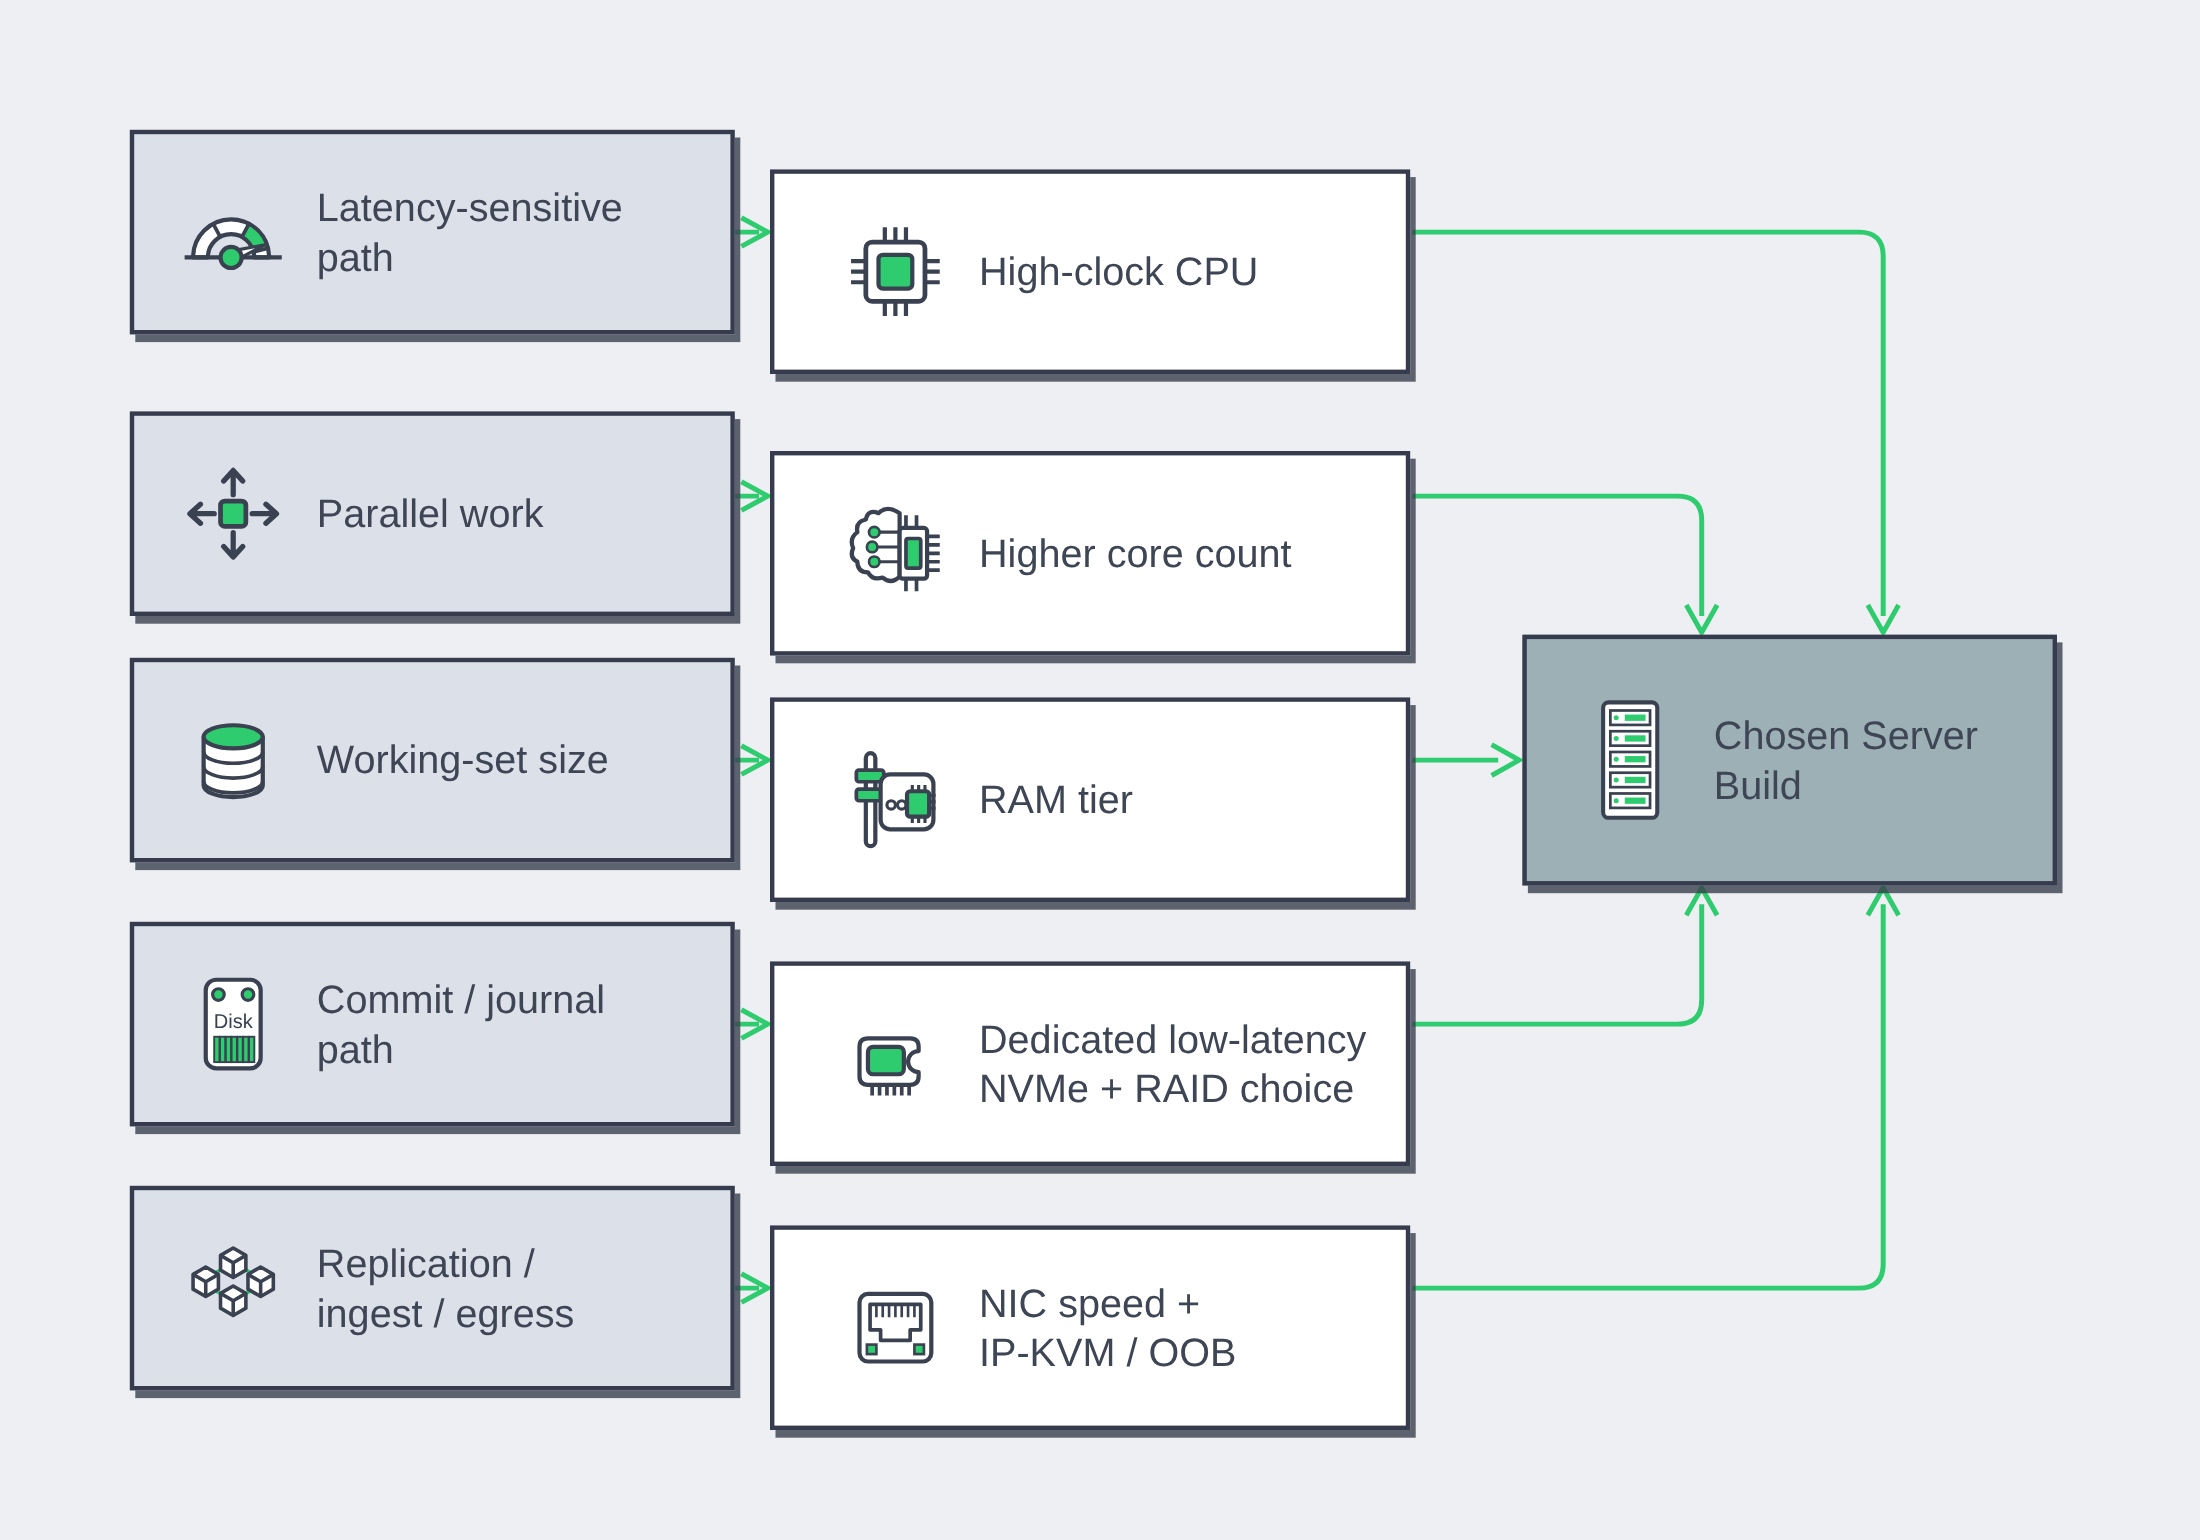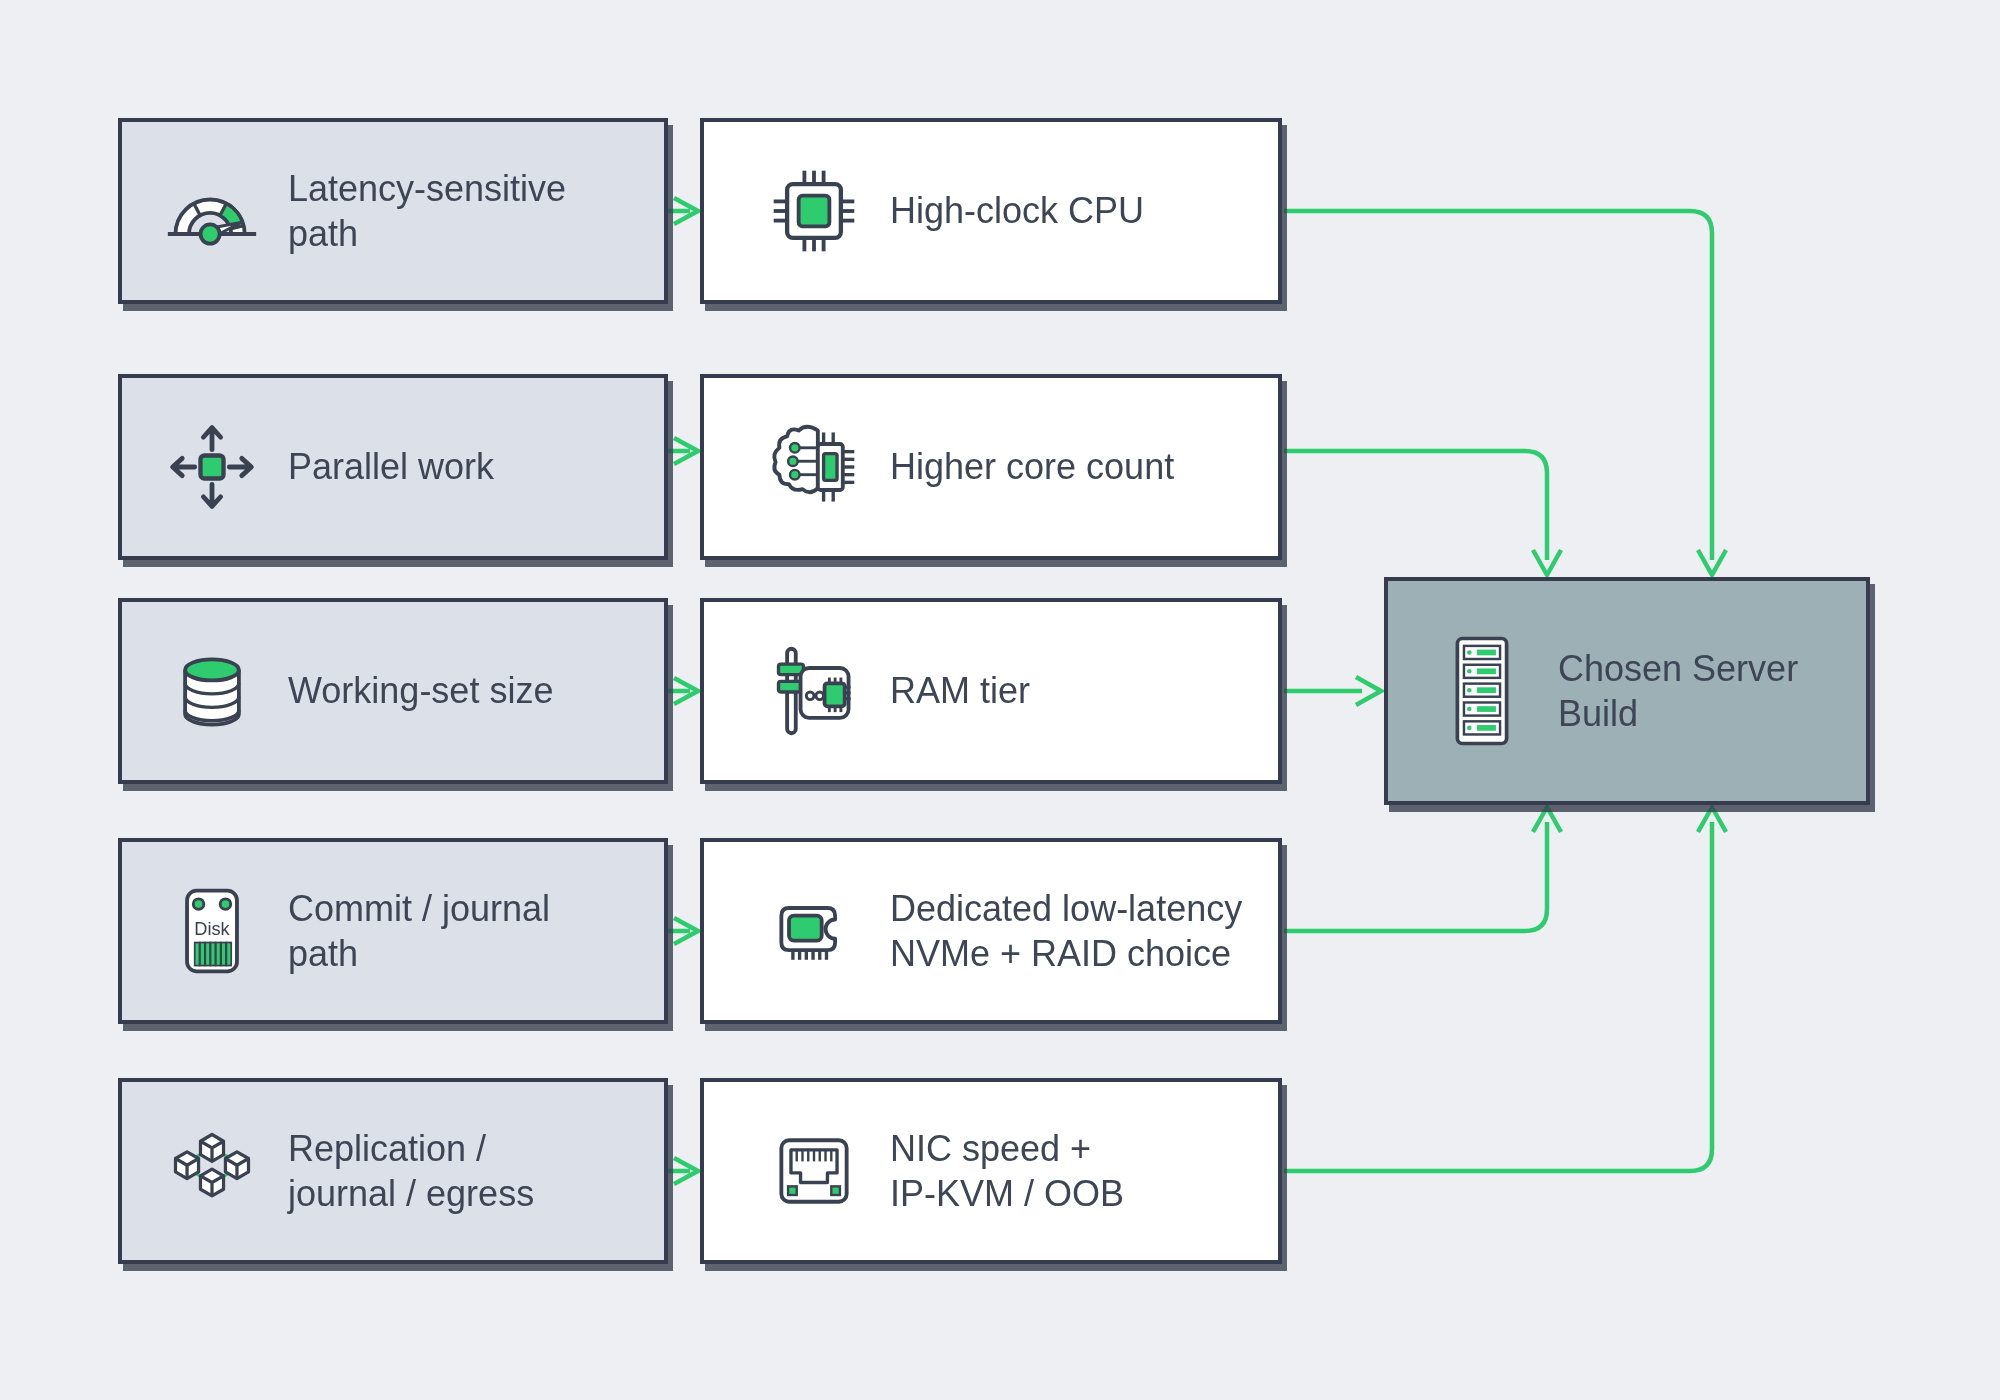--- a/index.html
+++ b/index.html
@@ -8,21 +8,21 @@
     font-family:"Liberation Sans","DejaVu Sans",sans-serif;color:#3e4554;
   }
   .links{position:absolute;left:0;top:0;width:2000px;height:1400px;pointer-events:none;}
   .links path{fill:none;stroke:#2ecc6e;stroke-width:4.5;}
   .node{
     position:absolute;display:flex;align-items:center;box-sizing:border-box;
     border:4px solid #363c4d;box-shadow:5px 7px 0 rgba(56,62,78,0.8);
     height:186px;
   }
   .need{left:118px;width:550px;background:#dce1e9;padding-left:38px;}
-  .comp{left:700px;width:582px;background:#ffffff;padding-left:58px;}
+  .comp{left:700px;width:582px;background:#ffffff;padding-left:58px;margin-top:36px;}
   .r1{top:118px}.r2{top:374px}.r3{top:598px}.r4{top:838px}.r5{top:1078px}
   .result-node{
     left:1384px;top:577px;width:486px;height:228px;background:#9cb0b6;padding-left:42px;
   }
   .icon{flex:0 0 104px;width:104px;display:flex;align-items:center;justify-content:center;text-align:right;}
   .label{
     margin-left:24px;font-size:36px;line-height:1.26;white-space:pre-line;
     color:#3e4554;
   }
   .ic{stroke:#3a4150;}
@@ -133,21 +133,21 @@
           <path class="ic" d="M0 -14 L12 -7 L12 7 L0 14 L-12 7 L-12 -7 Z" fill="#ffffff" stroke-width="3.4"></path>
           <path class="ic" d="M-12 -7 L0 0 L12 -7 M0 0 L0 14" fill="none" stroke-width="3.4"></path>
         </g>
         <g transform="translate(50,62)">
           <path class="ic" d="M0 -14 L12 -7 L12 7 L0 14 L-12 7 L-12 -7 Z" fill="#ffffff" stroke-width="3.4"></path>
           <path class="ic" d="M-12 -7 L0 0 L12 -7 M0 0 L0 14" fill="none" stroke-width="3.4"></path>
         </g>
       </svg>
     </span>
     <span class="label">Replication /
-journal / egress</span>
+ingest / egress</span>
   </div>
 
   <div class="node comp r1">
     <span class="icon">
       <svg width="96" height="96" viewBox="0 0 100 100">
         <g class="ic" stroke-width="4">
           <line x1="40" y1="8" x2="40" y2="22"></line>
             <line x1="50" y1="8" x2="50" y2="22"></line>
             <line x1="60" y1="8" x2="60" y2="22"></line>
           <line x1="40" y1="78" x2="40" y2="92"></line>

